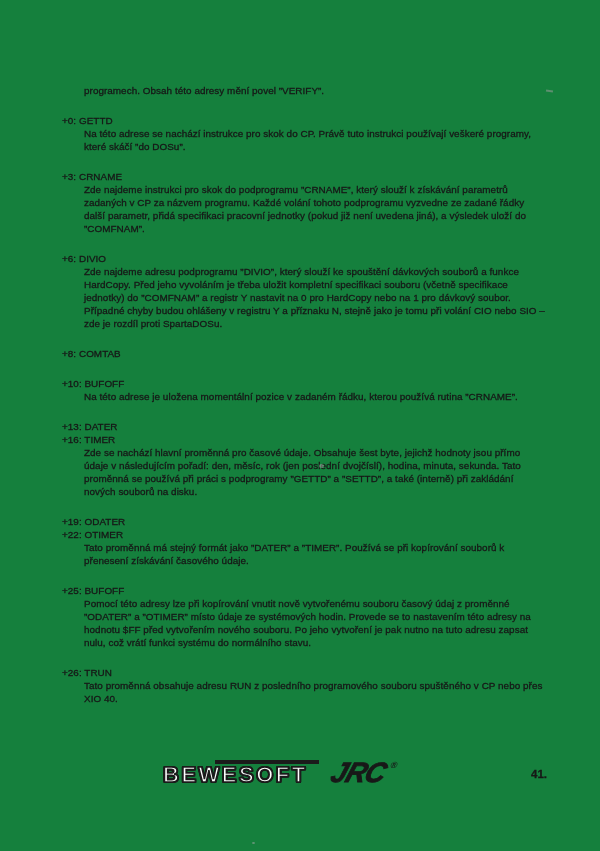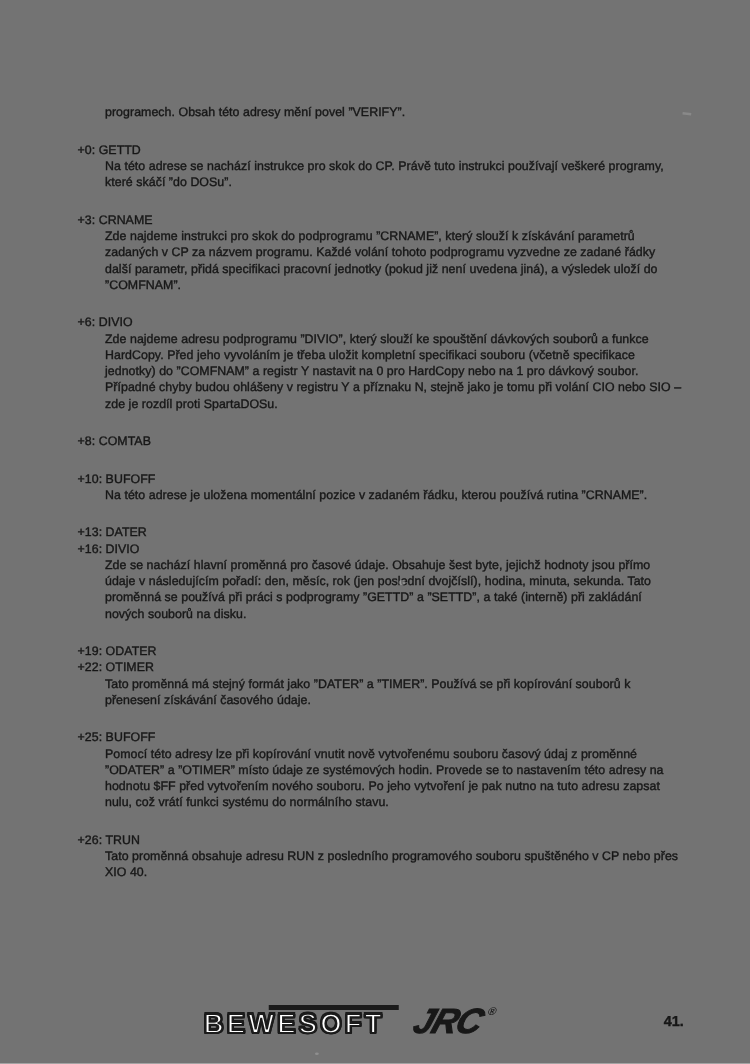--- a/index.html
+++ b/index.html
@@ -1,37 +1,37 @@
 <!DOCTYPE html>
 <html><head>
 <meta charset="utf-8">
 <style>
   html,body{margin:0;padding:0;background:#e8e8e8;}
   .page{
     position:relative;
     width:600px;height:851px;
     margin:0 auto;
-    background:#737373;
+    background:#15803d;
     font-family:"Liberation Sans","DejaVu Sans",sans-serif;
     color:#171717;
     overflow:hidden;
   }
   .content{
     position:absolute;
     left:62px;top:84px;width:484px;
     font-size:9.9px;
     line-height:13px;
     letter-spacing:0.05px;
     -webkit-text-stroke:0.3px #171717;
   }
   .para{margin:0;padding-left:22px;}
   .doc-section{margin-top:17px;}
   .heading{margin:0;white-space:nowrap;}
   
-  .footer{position:absolute;left:0;top:798px;width:600px;height:50px;}
+  .footer{position:absolute;left:0;top:754px;width:600px;height:50px;}
   .bewesoft-logo{
     position:absolute;left:163px;top:8px;height:26px;
   }
   .bw-text{
     font-size:22px;font-weight:bold;letter-spacing:2.5px;
     color:#fff;
     -webkit-text-stroke:1.6px #1b1b1b;
     text-shadow:
       1.2px 0 #1b1b1b,-1.2px 0 #1b1b1b,0 1.2px #1b1b1b,0 -1.2px #1b1b1b,
       1px 1px #1b1b1b,-1px 1px #1b1b1b,1px -1px #1b1b1b,-1px -1px #1b1b1b;
@@ -93,21 +93,21 @@
       <div class="heading">+8: COMTAB</div>
     </div>
 
     <div class="doc-section">
       <div class="heading">+10: BUFOFF</div>
       <p class="para">Na této adrese je uložena momentální pozice v zadaném řádku, kterou používá rutina ”CRNAME”.</p>
     </div>
 
     <div class="doc-section">
       <div class="heading">+13: DATER</div>
-      <div class="heading">+16: DIVIO</div>
+      <div class="heading">+16: TIMER</div>
       <p class="para">Zde se nachází hlavní proměnná pro časové údaje. Obsahuje šest byte, jejichž hodnoty jsou přímo údaje v následujícím pořadí: den, měsíc, rok (jen poslední dvojčíslí), hodina, minuta, sekunda. Tato proměnná se používá při práci s podprogramy ”GETTD” a ”SETTD”, a také (interně) při zakládání nových souborů na disku.</p>
     </div>
 
     <div class="doc-section">
       <div class="heading">+19: ODATER</div>
       <div class="heading">+22: OTIMER</div>
       <p class="para">Tato proměnná má stejný formát jako ”DATER” a ”TIMER”. Používá se při kopírování souborů k přenesení získávání časového údaje.</p>
     </div>
 
     <div class="doc-section">

